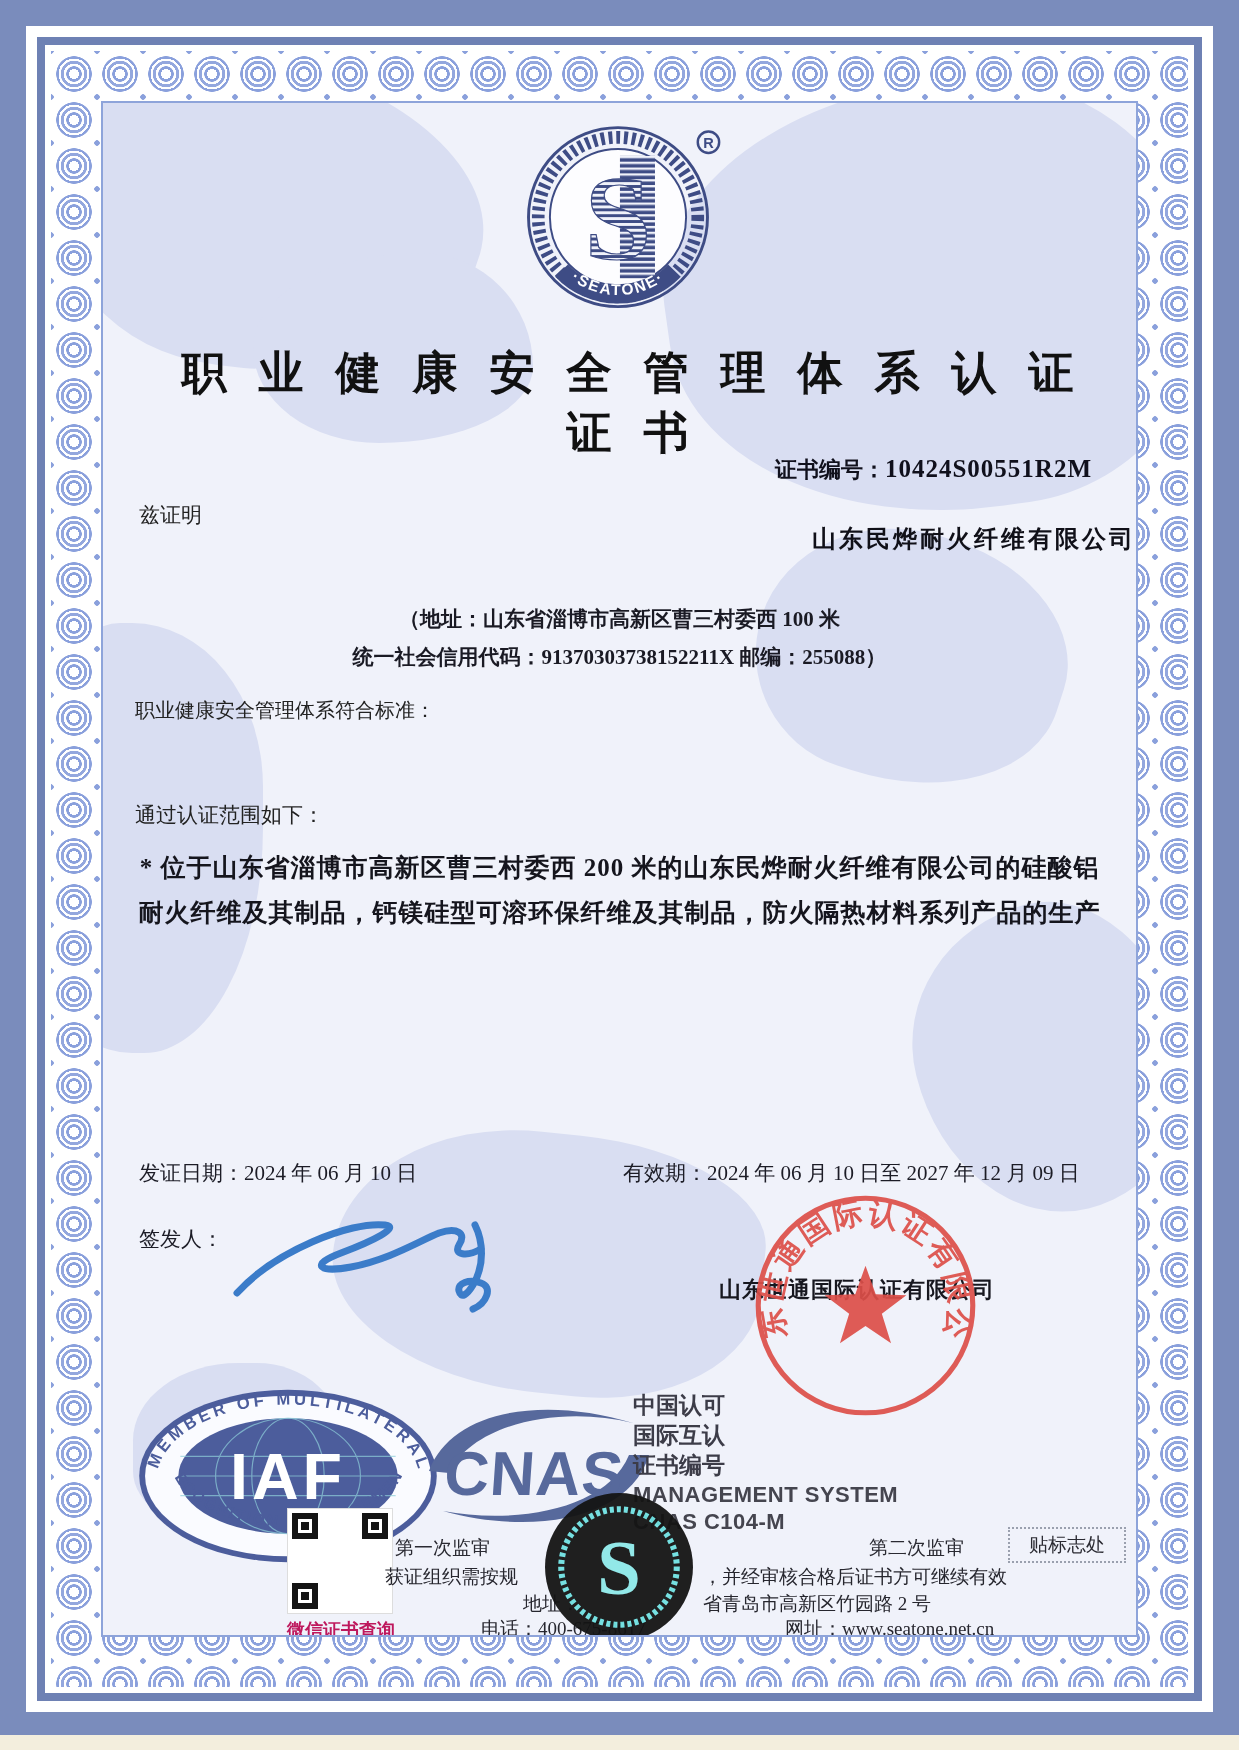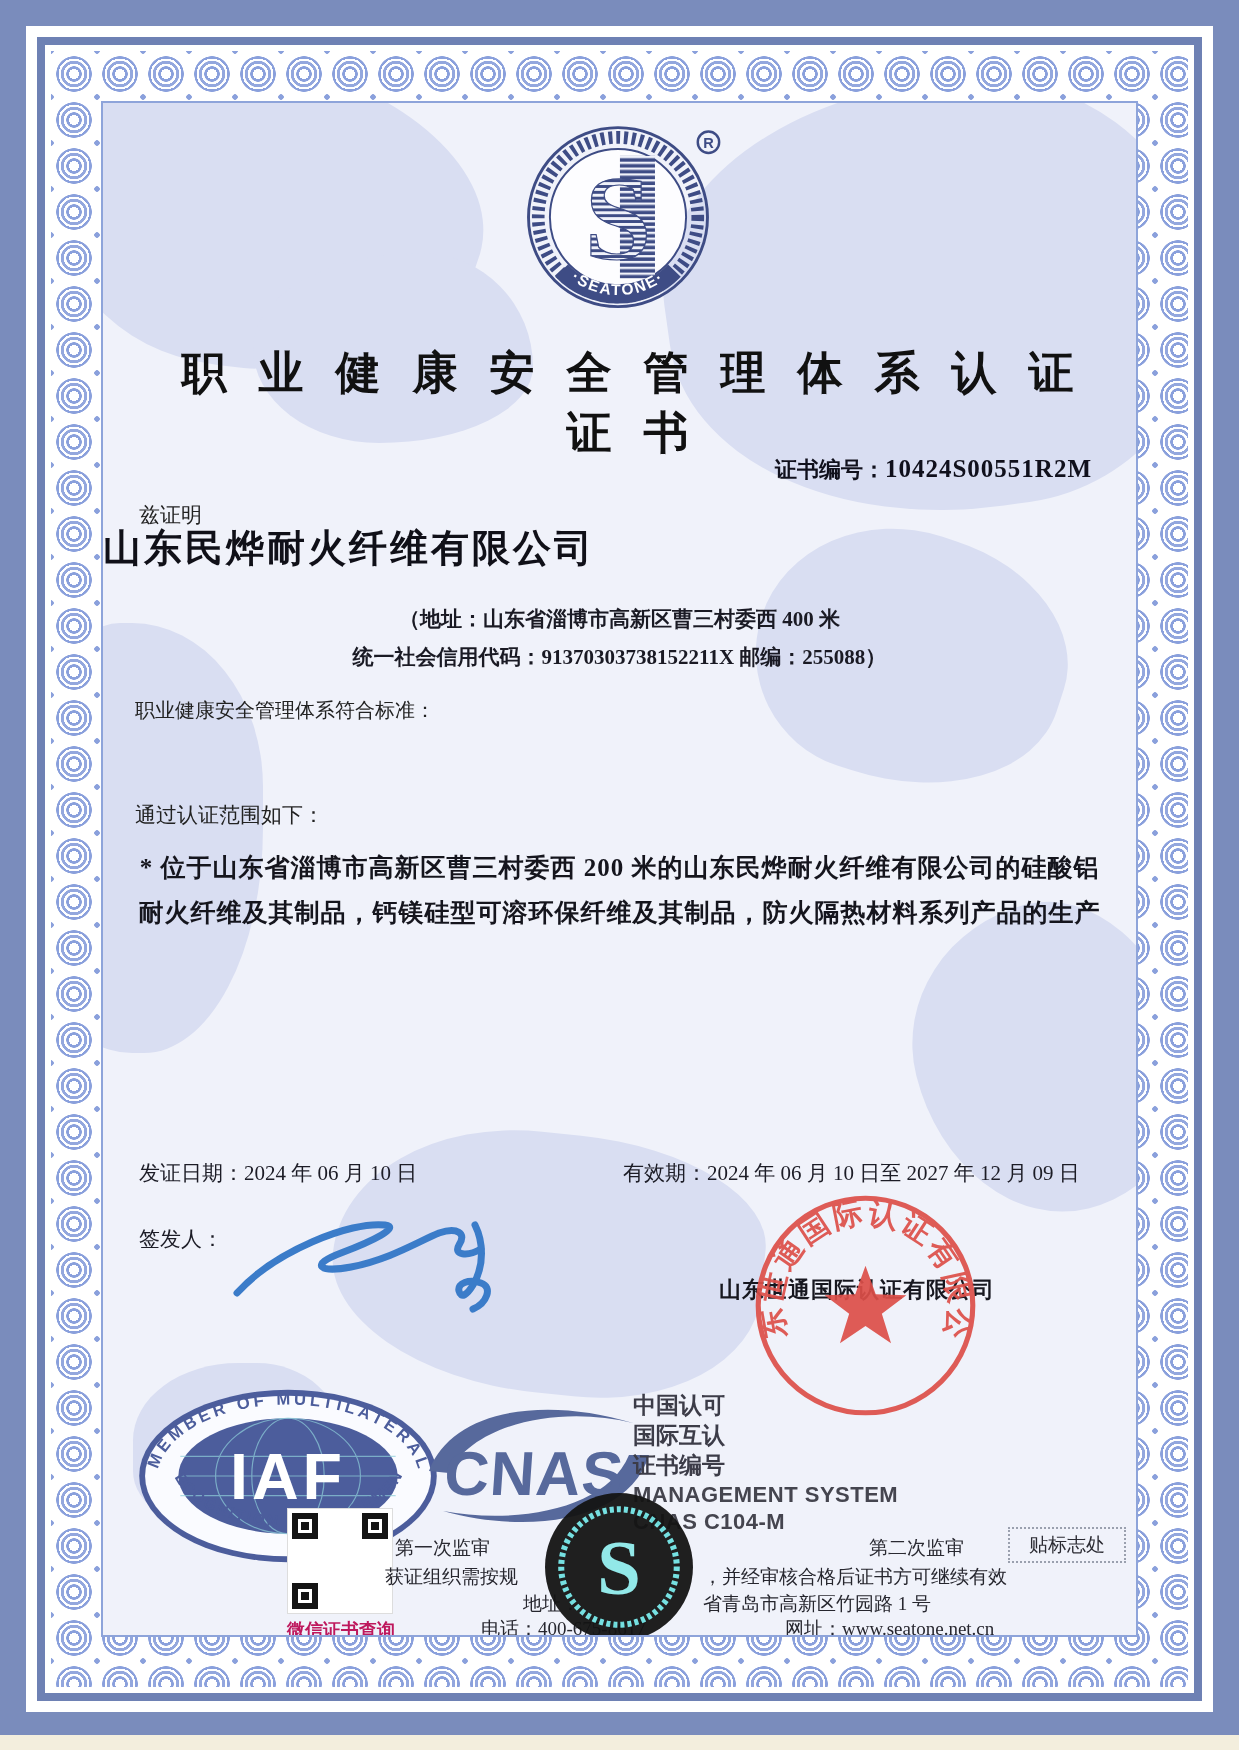--- a/index.html
+++ b/index.html
@@ -27,21 +27,21 @@
     background:#f0f2fa; border:2px solid #8ea4da; overflow:hidden;
   }
   .blob { position:absolute; background:#d9def2; z-index:0; }
   .layer { position:absolute; z-index:2; }
 
   .title { left:0; right:0; top:240px; text-align:center; font-size:45px; font-weight:bold;
            letter-spacing:32px; padding-left:48px; color:#111; }
   .certno-line { right:44px; top:352px; font-size:22px; font-weight:bold; color:#10101c; }
   .certno-val { font-size:25px; letter-spacing:1px; }
   .certify { left:36px; top:398px; font-size:21px; color:#222; }
-  .company { left:0; right:0; top:420px; text-align:left; font-size:38px; font-weight:bold; color:#101018; letter-spacing:3px; }
+  .company { left:0; right:0; top:420px; text-align:right; font-size:24px; font-weight:bold; color:#101018; letter-spacing:3px; }
   .addr-line { left:0; right:0; top:502px; text-align:center; font-size:21px; font-weight:bold; color:#1a1a24; }
   .credit-line { left:0; right:0; top:540px; text-align:center; font-size:21px; font-weight:bold; color:#1a1a24; }
   .std-intro { left:32px; top:594px; font-size:20px; color:#222; }
   .standard { left:0; right:0; top:618px; text-align:center; font-size:38px; color:#3a3a42;
               font-family:"Liberation Sans","DejaVu Sans",sans-serif; letter-spacing:1px; }
   .scope-intro { left:32px; top:698px; font-size:21px; color:#222; }
   .scope { left:0; right:0; top:742px; text-align:center; font-size:25px; font-weight:600;
            color:#15151d; line-height:45px; letter-spacing:1px; }
   .legal { left:18px; right:18px; top:922px; font-size:19px; color:#26262e; line-height:40px; }
   .issue-date { left:36px; top:1056px; font-size:21px; color:#1c1c26; }
@@ -121,21 +121,21 @@
           </svg>
 
           <div class="layer title">职业健康安全管理体系认证证书</div>
 
           <div class="layer certno-line">
             <span>证书编号：</span><span class="certno-val">10424S00551R2M</span>
           </div>
 
           <div class="layer certify">兹证明</div>
           <div class="layer company">山东民烨耐火纤维有限公司</div>
-          <div class="layer addr-line">（地址：山东省淄博市高新区曹三村委西 400 米</div>
+          <div class="layer addr-line">（地址：山东省淄博市高新区曹三村委西 100 米</div>
           <div class="layer credit-line">统一社会信用代码：91370303738152211X 邮编：255088）</div>
 
           <div class="layer std-intro">职业健康安全管理体系符合标准：</div>
           <div class="layer scope-intro">通过认证范围如下：</div>
 
           <div class="layer scope">
             <div>* 位于山东省淄博市高新区曹三村委西 200 米的山东民烨耐火纤维有限公司的硅酸铝</div>
             <div>耐火纤维及其制品，钙镁硅型可溶环保纤维及其制品，防火隔热材料系列产品的生产</div>
           </div>
 
@@ -214,21 +214,21 @@
               </div>
           </div>
           <div class="layer qr-caption">微信证书查询</div>
 
           <div class="layer audit a1">第一次监审</div>
           <div class="layer audit a2">第二次监审</div>
           <div class="layer sticker-box">贴标志处</div>
           <div class="layer notice-l">获证组织需按规</div>
           <div class="layer notice-r">，并经审核合格后证书方可继续有效</div>
           <div class="layer addr-l">地址：</div>
-          <div class="layer addr-r">省青岛市高新区竹园路 1 号</div>
+          <div class="layer addr-r">省青岛市高新区竹园路 2 号</div>
           <div class="layer tel">电话：400-675-8617</div>
           <div class="layer web">网址：www.seatone.net.cn</div>
 
           <svg class="layer hologram" viewBox="0 0 150 150">
             <circle cx="75" cy="75" r="73" fill="#141414"></circle>
             <circle cx="75" cy="75" r="57" fill="none" stroke="#6fe0e0" stroke-width="6" stroke-dasharray="4 3"></circle>
             <text x="75" y="102" text-anchor="middle" font-size="78" font-weight="bold" fill="#8ee8e8" font-family="Liberation Serif, serif">S</text>
           </svg>
 
         </div>

